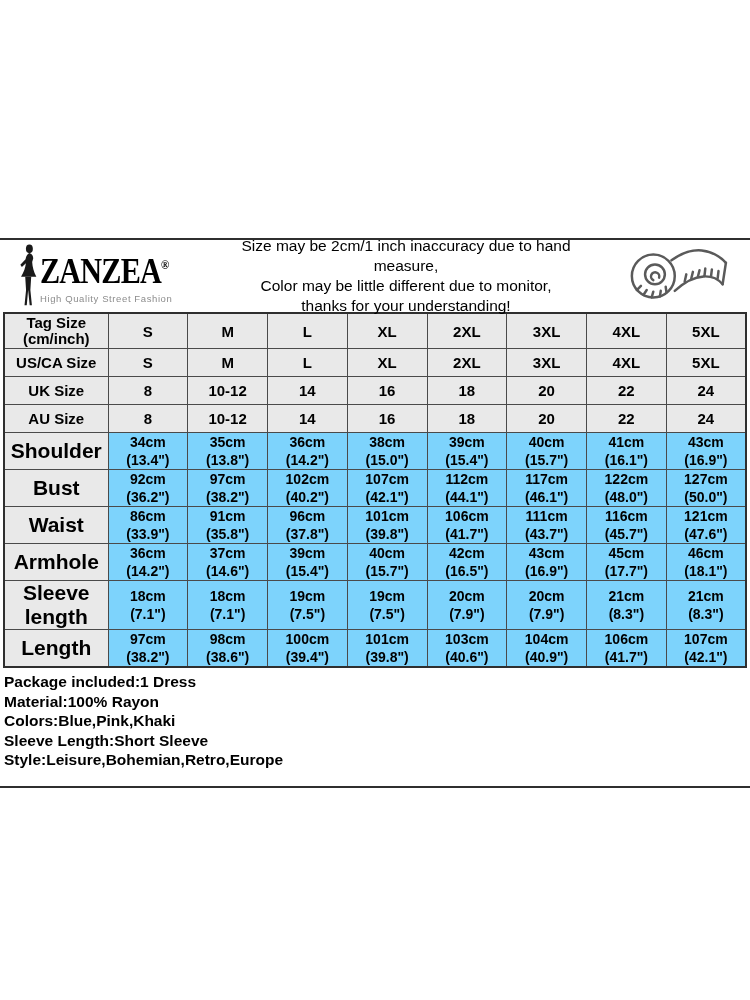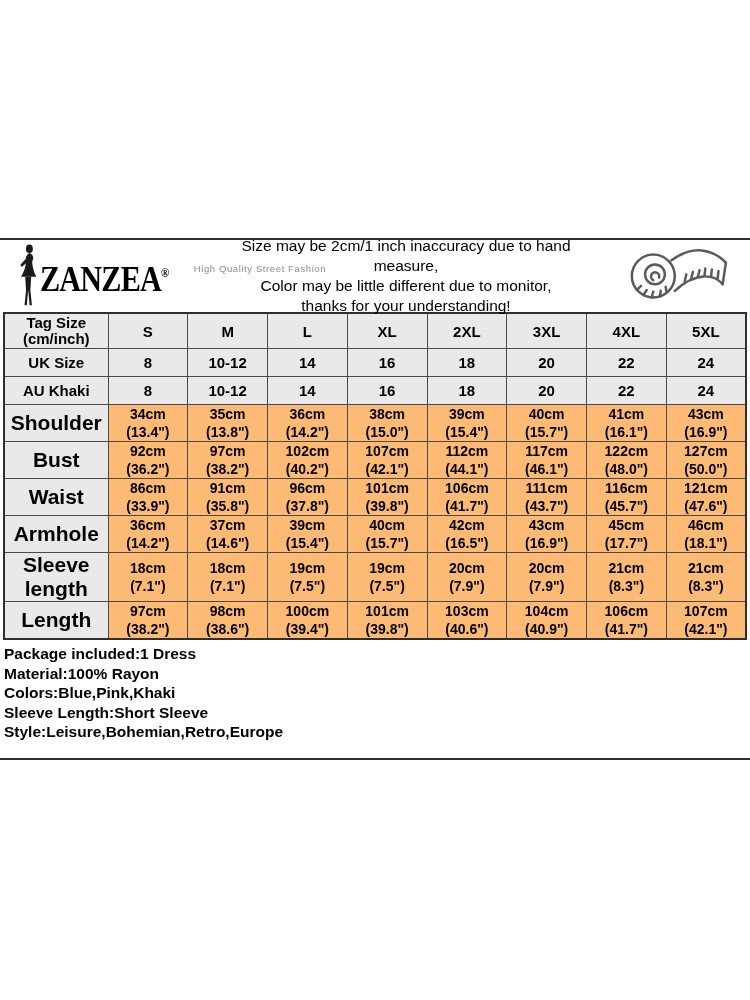--- a/index.html
+++ b/index.html
@@ -18,21 +18,21 @@
   }
   .sheet{position:absolute;top:238px;left:0;width:750px;}
   .rule{height:0;border-top:2px solid var(--outer);width:750px;}
   
   .header-band{
     height:72px;display:flex;align-items:center;
     padding:0 6px 0 14px;box-sizing:border-box;
   }
   .logo-block{width:190px;display:flex;align-items:center;flex-shrink:0;}
   .figure-icon{width:28px;height:64px;margin-right:-2px;flex-shrink:0;}
-  .logo-text{display:flex;}
+  .logo-text{display:flex;flex-direction:column;}
   .brand-row{
     font-family:"Liberation Serif",serif;font-weight:700;
     font-size:36px;line-height:32px;letter-spacing:-1px;
     transform:scaleX(0.84);transform-origin:left center;white-space:nowrap;
   }
   .reg{font-size:13px;vertical-align:14px;letter-spacing:0;}
   .tagline{
     font-size:9.5px;color:var(--tagline);letter-spacing:0.6px;
     margin-top:6px;white-space:nowrap;
   }
@@ -49,21 +49,21 @@
   }
   .size-chart th,.size-chart td{
     border:1px solid var(--border);text-align:center;vertical-align:middle;
     padding:0;font-weight:700;color:var(--ink);
   }
   col.label-col{width:104px;}
   tr.sz th,tr.sz td{height:27px;font-size:15px;}
   tr.first th,tr.first td{height:34px;}
   tr.meas th,tr.meas td{height:36px;}
   .shaded{background:var(--shade);}
-  .plain{background:#fdba74;}
+  .plain{background:#7dd3fc;}
   .label-cell{font-size:21px;}
   .label-line{line-height:16px;font-size:15px;}
   .meas-line{line-height:18px;font-size:14px;}
   
   .footer-block{margin:4px 0 16px 4px;}
   .footer-line{font-weight:700;font-size:15.5px;line-height:19.5px;}
   .bottom-rule{margin-top:4px;}
 </style>
 </head>
 <body>
@@ -134,34 +134,47 @@
           <td class="shaded"><span>M</span></td>
           <td class="shaded"><span>L</span></td>
           <td class="shaded"><span>XL</span></td>
           <td class="shaded"><span>2XL</span></td>
           <td class="shaded"><span>3XL</span></td>
           <td class="shaded"><span>4XL</span></td>
           <td class="shaded"><span>5XL</span></td>
         </tr>
         <tr class="sz">
           <th class="label-cell shaded">
+            <div class="label-line">US/CA Size</div>
+          </th>
+          <td class="shaded"><span>S</span></td>
+          <td class="shaded"><span>M</span></td>
+          <td class="shaded"><span>L</span></td>
+          <td class="shaded"><span>XL</span></td>
+          <td class="shaded"><span>2XL</span></td>
+          <td class="shaded"><span>3XL</span></td>
+          <td class="shaded"><span>4XL</span></td>
+          <td class="shaded"><span>5XL</span></td>
+        </tr>
+        <tr class="sz">
+          <th class="label-cell shaded">
             <div class="label-line">UK Size</div>
           </th>
           <td class="shaded"><span>8</span></td>
           <td class="shaded"><span>10-12</span></td>
           <td class="shaded"><span>14</span></td>
           <td class="shaded"><span>16</span></td>
           <td class="shaded"><span>18</span></td>
           <td class="shaded"><span>20</span></td>
           <td class="shaded"><span>22</span></td>
           <td class="shaded"><span>24</span></td>
         </tr>
         <tr class="sz">
           <th class="label-cell shaded">
-            <div class="label-line">AU Khaki</div>
+            <div class="label-line">AU Size</div>
           </th>
           <td class="shaded"><span>8</span></td>
           <td class="shaded"><span>10-12</span></td>
           <td class="shaded"><span>14</span></td>
           <td class="shaded"><span>16</span></td>
           <td class="shaded"><span>18</span></td>
           <td class="shaded"><span>20</span></td>
           <td class="shaded"><span>22</span></td>
           <td class="shaded"><span>24</span></td>
         </tr>

